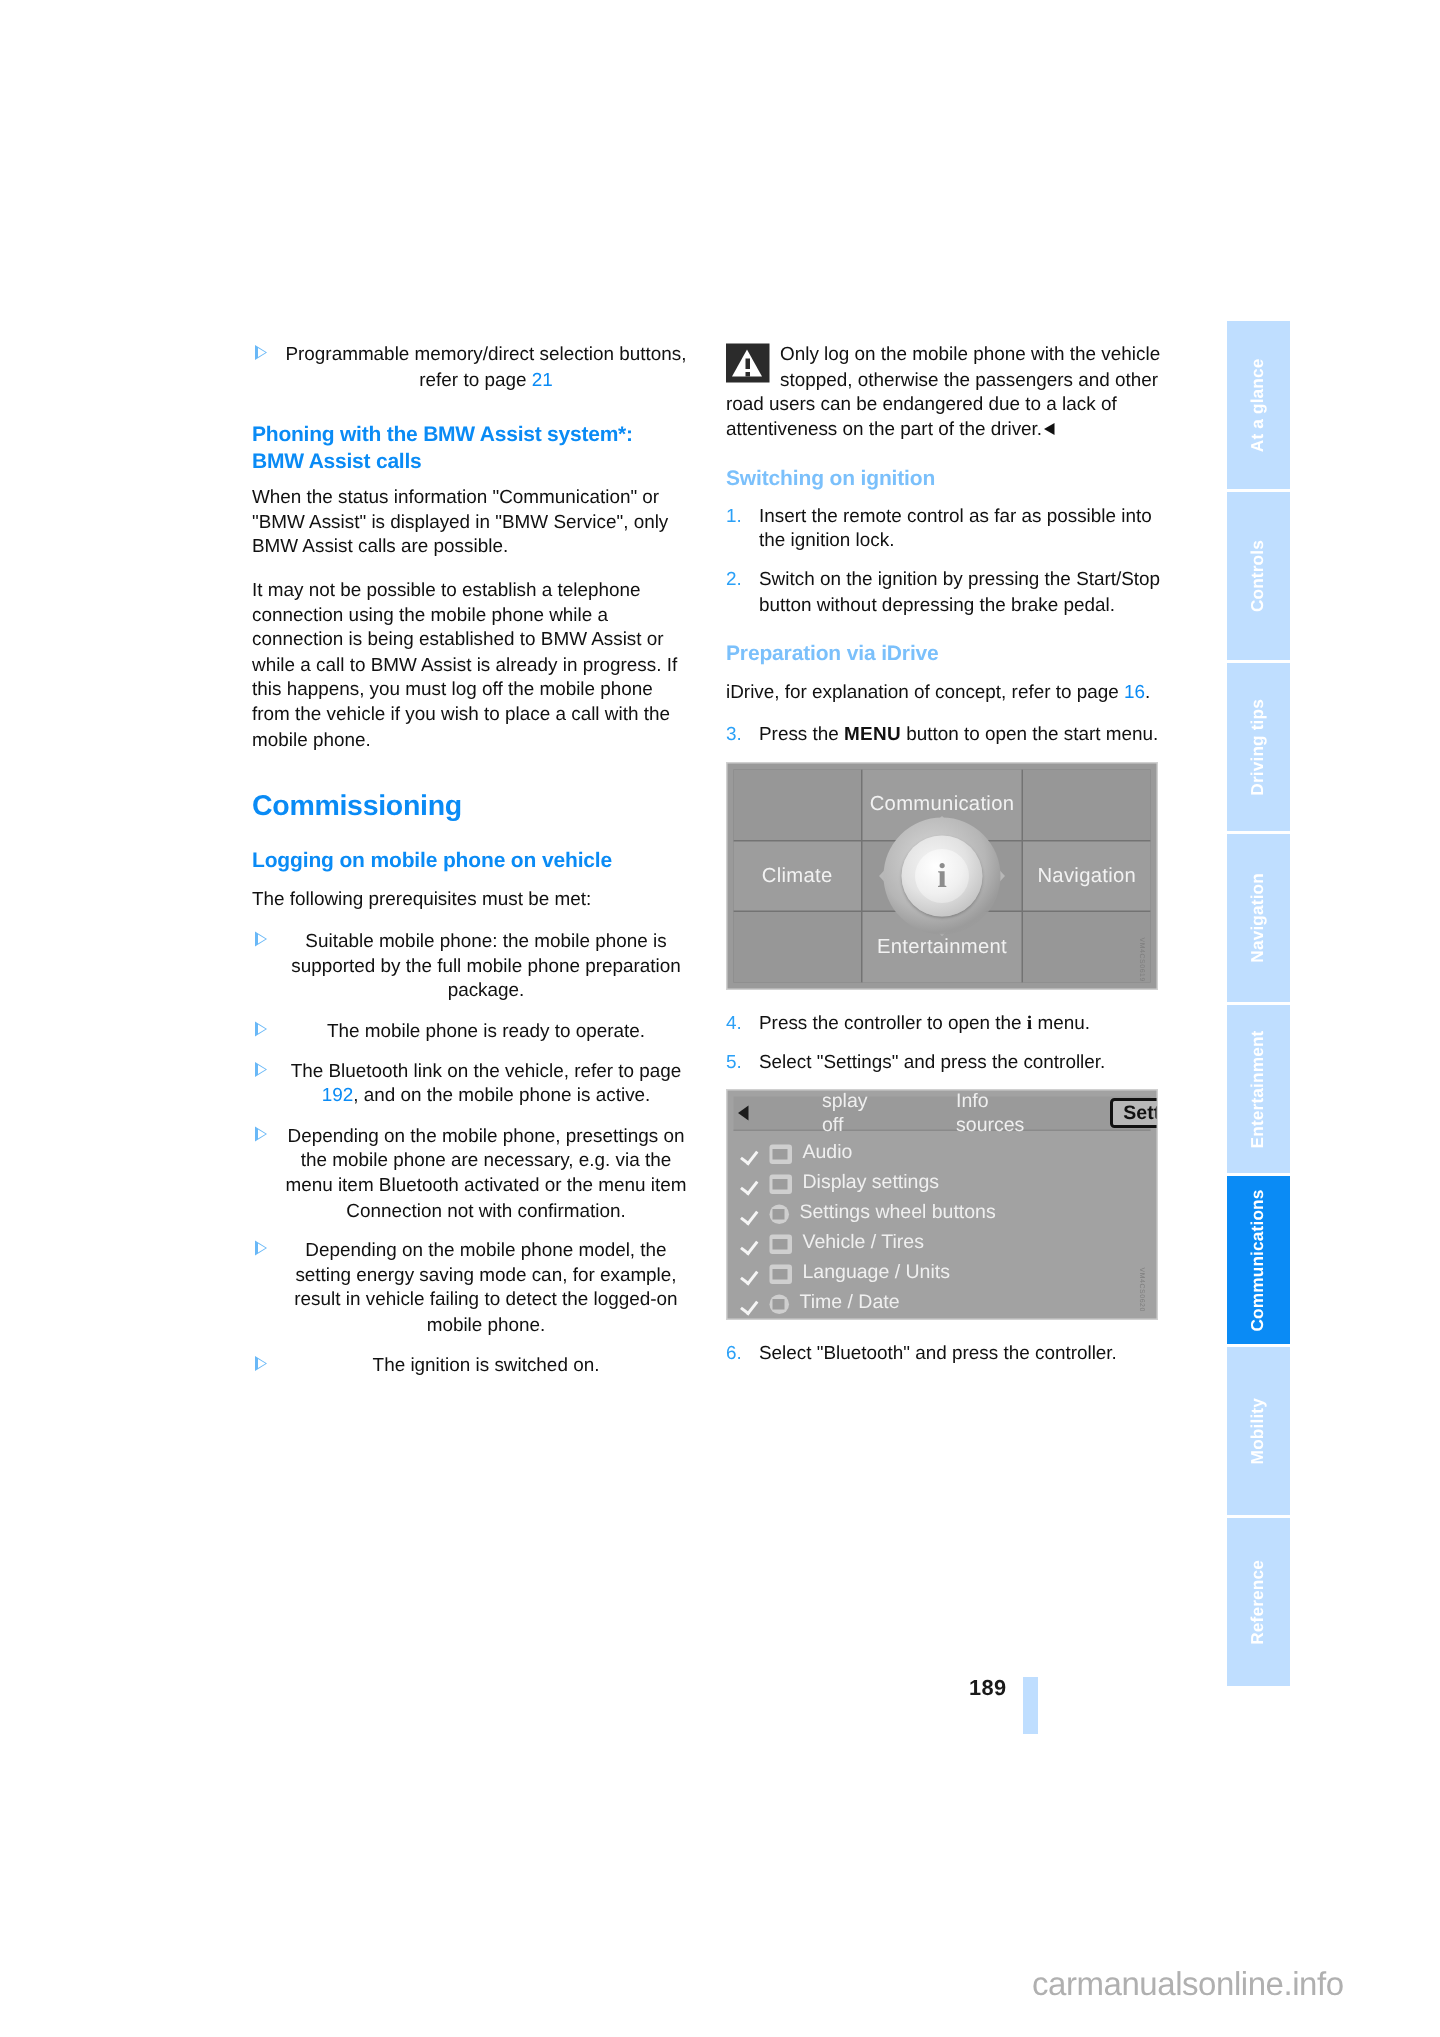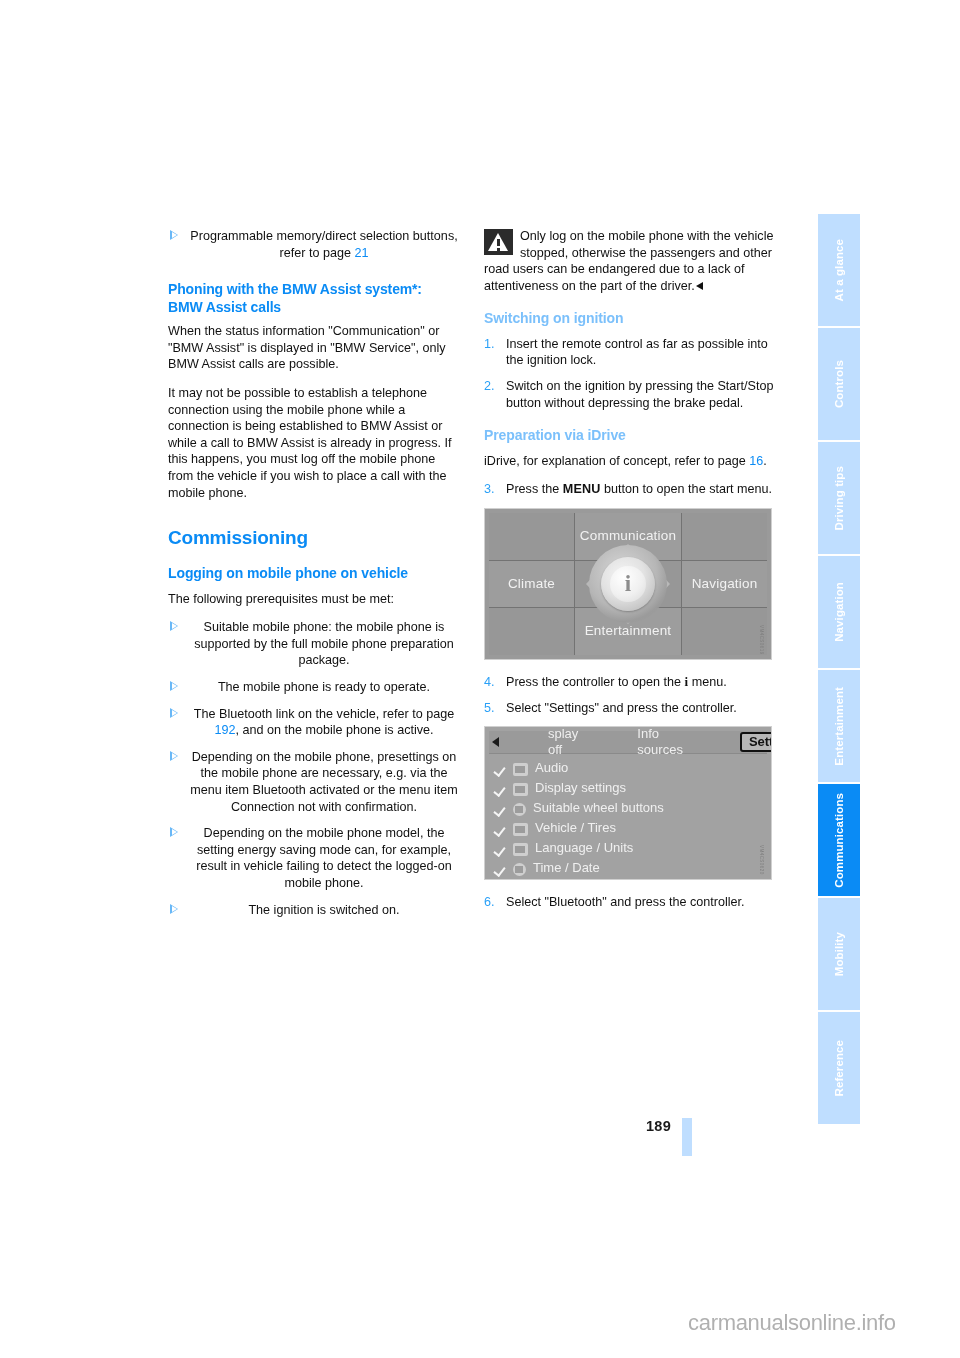--- a/index.html
+++ b/index.html
@@ -556,21 +556,21 @@
           <span>Audio</span>
         </div>
         <div class="row">
           <span class="chk"></span>
           <span class="ico"></span>
           <span>Display settings</span>
         </div>
         <div class="row">
           <span class="chk"></span>
           <span class="ico circ"></span>
-          <span>Suitable wheel buttons</span>
+          <span>Settings wheel buttons</span>
         </div>
         <div class="row">
           <span class="chk"></span>
           <span class="ico"></span>
           <span>Vehicle / Tires</span>
         </div>
         <div class="row">
           <span class="chk"></span>
           <span class="ico"></span>
           <span>Language / Units</span>

